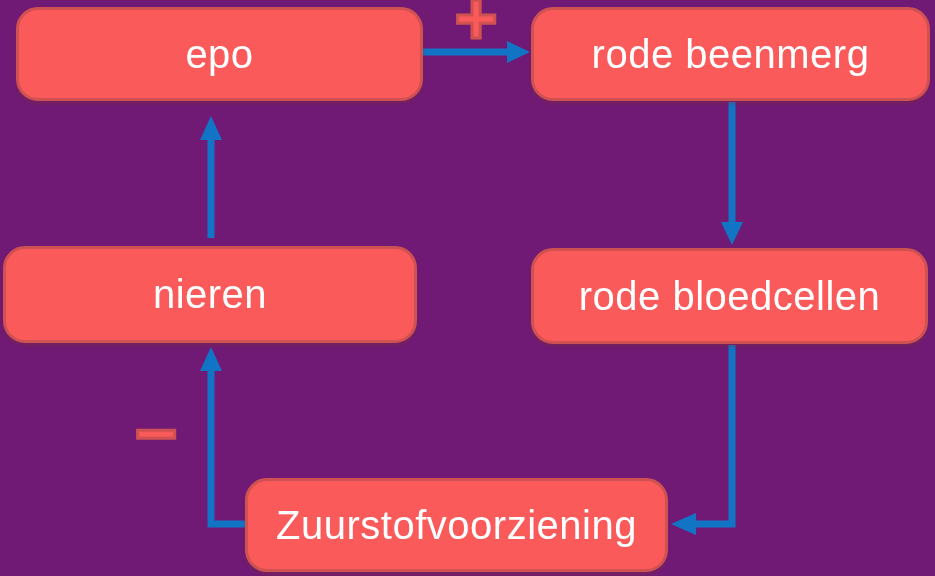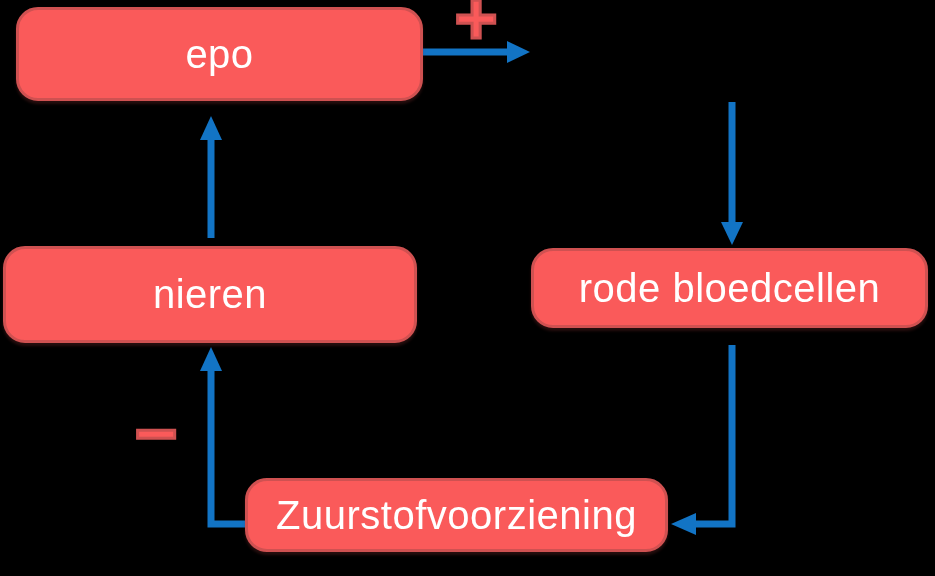--- a/index.html
+++ b/index.html
@@ -4,21 +4,21 @@
 <style>
   html, body {
     margin: 0;
     padding: 0;
     background: #ffffff;
   }
   .canvas {
     position: relative;
     width: 935px;
     height: 576px;
-    background: #000000;
+    background: #701a75;
     overflow: hidden;
     font-family: "Liberation Sans", sans-serif;
   }
   .arrow-layer {
     position: absolute;
     left: 0;
     top: 0;
     width: 935px;
     height: 576px;
   }
@@ -47,22 +47,22 @@
   .node-label {
     color: #ffffff;
     font-size: 40px;
     font-weight: 400;
     letter-spacing: 0.5px;
     white-space: nowrap;
   }
   .node-epo               { left: 16px;  top: 7px;   width: 407px; height: 94px; }
   .node-rode-beenmerg     { left: 531px; top: 7px;   width: 399px; height: 94px; }
   .node-nieren            { left: 3px;   top: 246px; width: 414px; height: 97px; align-items: center; }
-  .node-rode-bloedcellen  { left: 531px; top: 248px; width: 397px; height: 80px; }
-  .node-zuurstof          { left: 245px; top: 478px; width: 423px; height: 74px; }
+  .node-rode-bloedcellen  { left: 531px; top: 248px; width: 397px; height: 96px; }
+  .node-zuurstof          { left: 245px; top: 478px; width: 423px; height: 94px; }
   .sign {
     position: absolute;
     width: 64px;
     height: 64px;
     display: flex;
     align-items: center;
     justify-content: center;
     font-size: 74px;
     font-weight: 700;
     line-height: 1;
@@ -103,20 +103,23 @@
     <g>
       <path class="edge-line" d="M211 238 V140"></path>
       <polygon class="edge-head" points="200,140 222,140 211,116"></polygon>
     </g>
   </svg>
 
   <div class="node node-epo">
     <span class="node-label">epo</span>
   </div>
 
+  <div class="node node-rode-beenmerg">
+    <span class="node-label">rode beenmerg</span>
+  </div>
 
   <div class="node node-nieren">
     <span class="node-label">nieren</span>
   </div>
 
   <div class="node node-rode-bloedcellen">
     <span class="node-label">rode bloedcellen</span>
   </div>
 
   <div class="node node-zuurstof">

